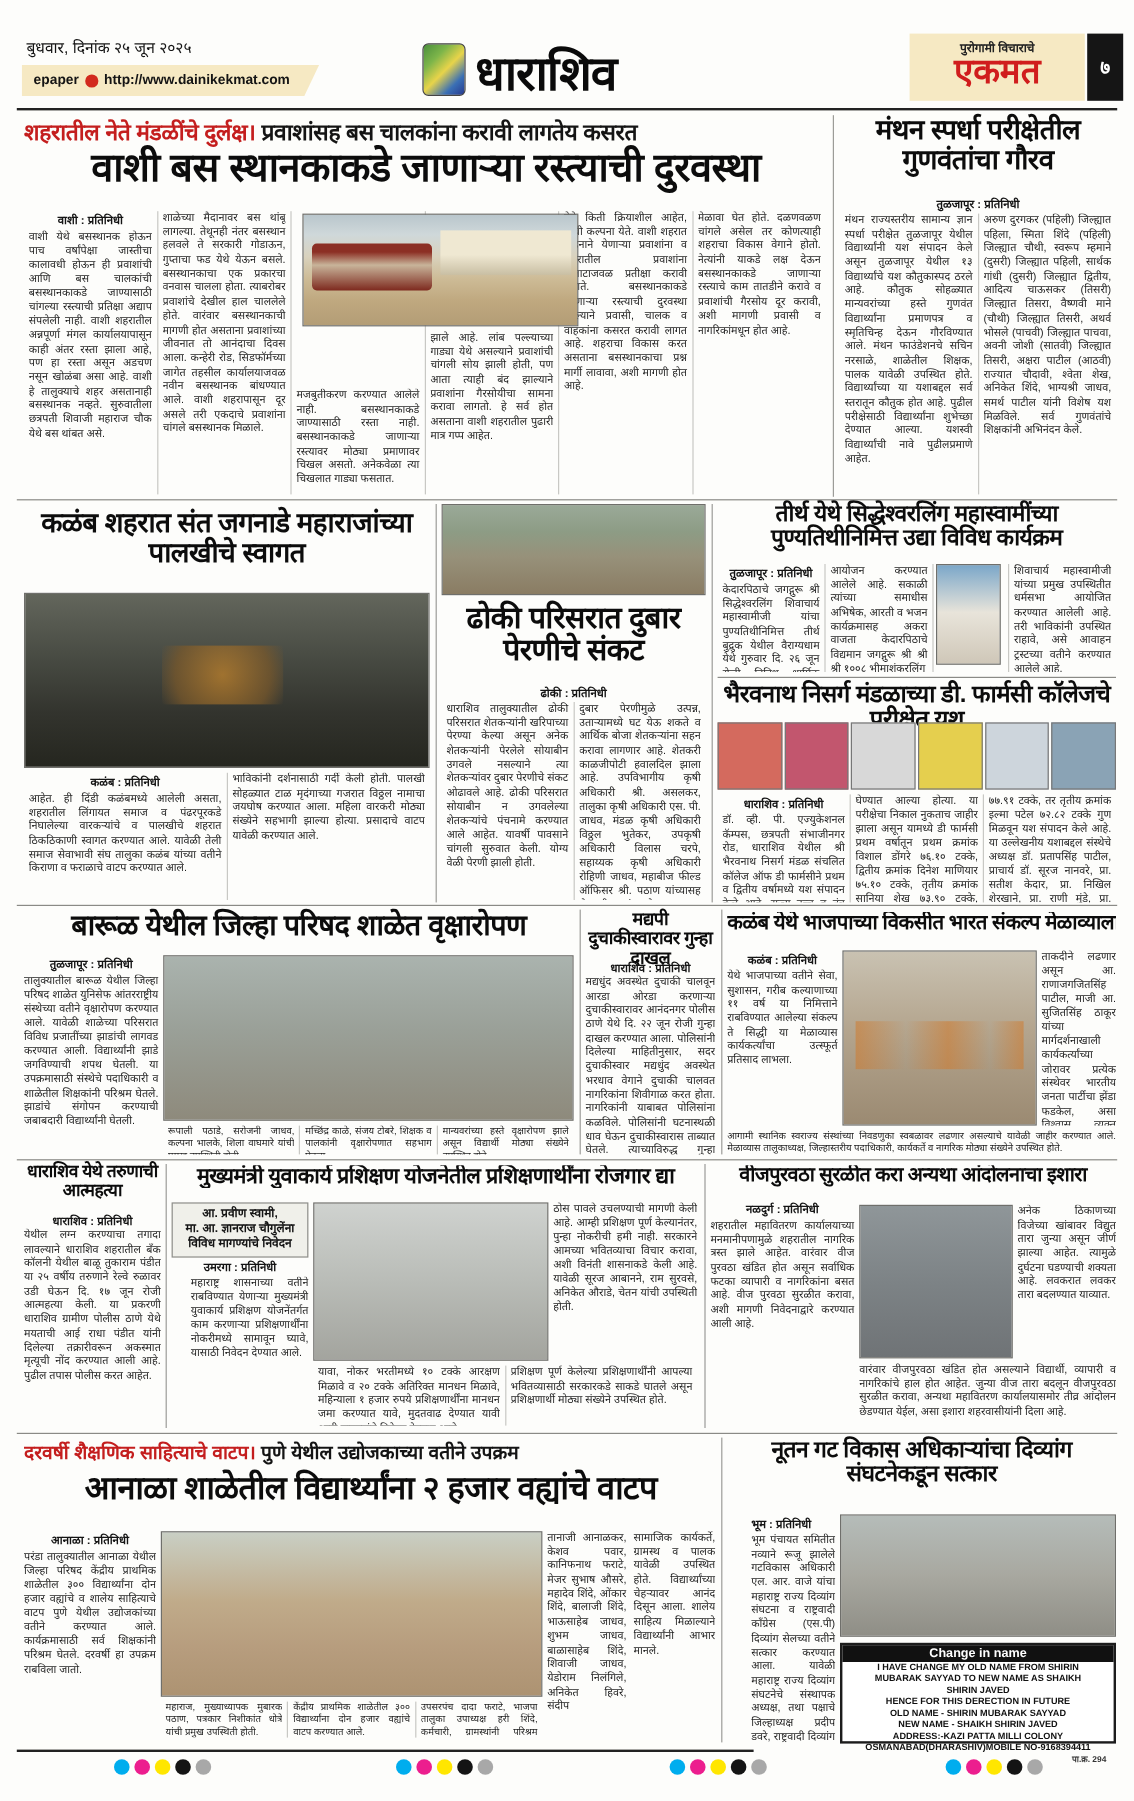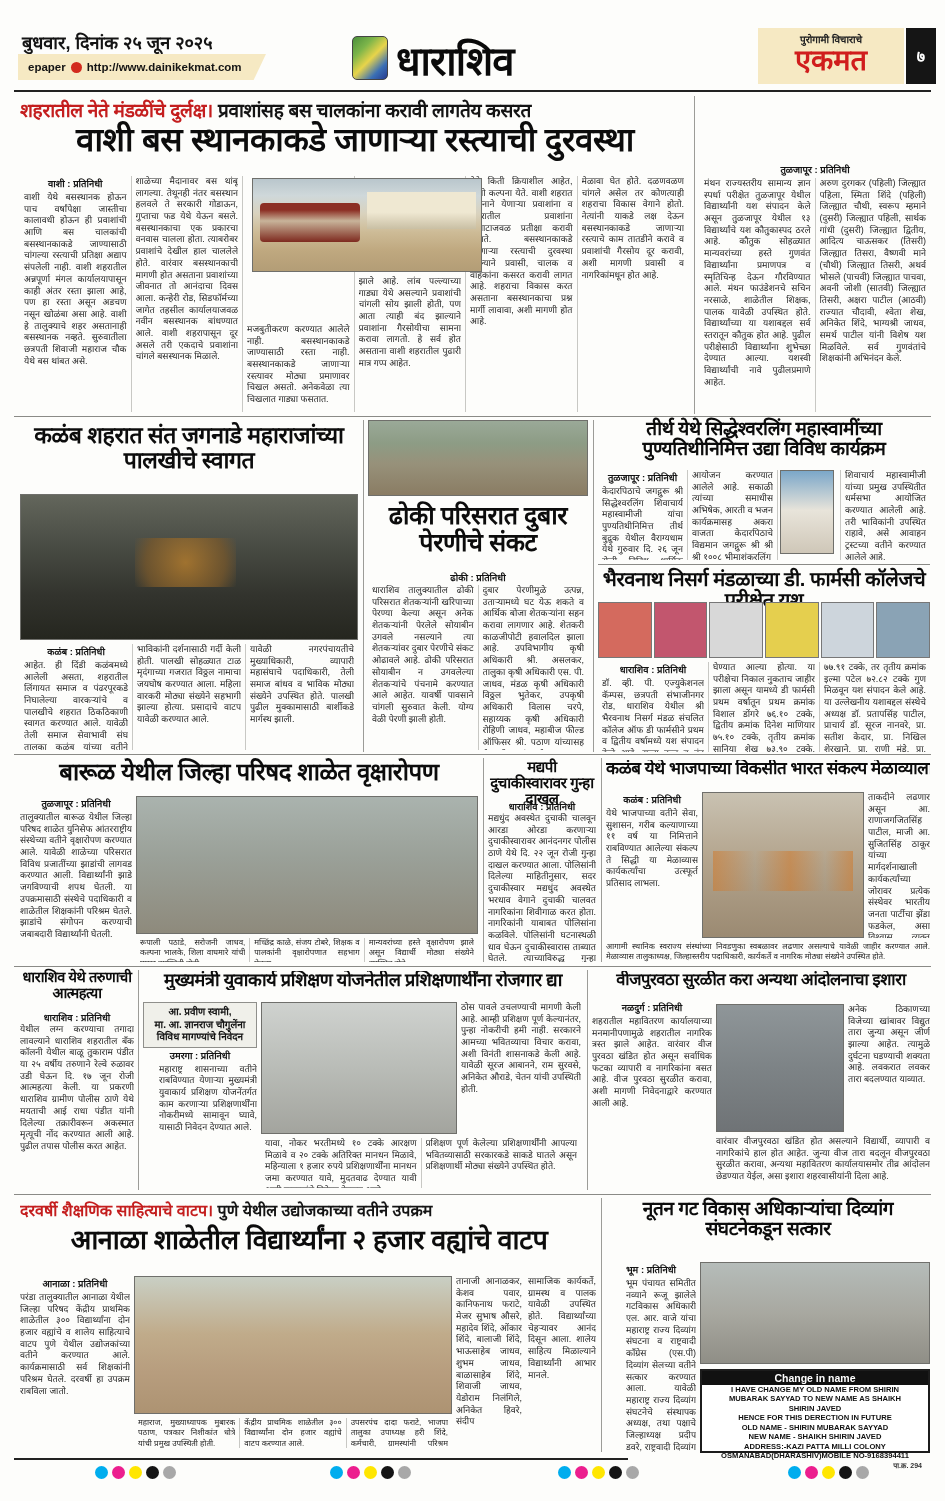--- a/index.html
+++ b/index.html
@@ -57,21 +57,21 @@
   .dots{display:flex;gap:4px;}
   .dot{width:13px;height:13px;border-radius:50%;}
   .d-c{background:#00adee;} .d-m{background:#ec1e8e;} .d-y{background:#ffe600;}
   .d-k{background:#141414;} .d-g{background:#a8a8a8;}
 </style>
 </head>
 <body>
 
 <div class="page">
 
-  <div class="abs" style="left:22px;top:30px;font-size:18px;font-weight:700;">बुधवार, दिनांक २५ जून २०२५</div>
+  <div class="abs" style="left:22px;top:30px;font-size:13px;font-weight:400;">बुधवार, दिनांक २५ जून २०२५</div>
   <div class="abs ribbon" style="left:18px;top:54px;width:248px;height:26px;">
     <span>epaper</span>
     <span class="epdot"></span>
     <span>http://www.dainikekmat.com</span>
   </div>
   <div class="abs logo" style="left:352px;top:36px;width:36px;height:44px;"></div>
   <div class="abs masthead" style="left:396px;top:32px;">धाराशिव</div>
   <div class="abs brandbox" style="left:758px;top:28px;width:146px;height:56px;">
     <div class="tg">पुरोगामी विचाराचे</div>
     <div class="bn">एकमत</div>
@@ -100,20 +100,21 @@
     <div class="c">
         <div class="bt" style="height:236px;">नेते किती क्रियाशील आहेत, याची कल्पना येते. वाशी शहरात वाहनाने येणाऱ्या प्रवाशांना व शहरातील प्रवाशांना फलाटाजवळ प्रतीक्षा करावी लागते. बसस्थानकाकडे जाणाऱ्या रस्त्याची दुरवस्था झाल्याने प्रवासी, चालक व वाहकांना कसरत करावी लागत आहे. शहराचा विकास करत असताना बसस्थानकाचा प्रश्न मार्गी लावावा, अशी मागणी होत आहे.</div>
       </div>
     <div class="c">
         <div class="bt" style="height:236px;">मेळावा घेत होते. दळणवळण चांगले असेल तर कोणत्याही शहराचा विकास वेगाने होतो. नेत्यांनी याकडे लक्ष देऊन बसस्थानकाकडे जाणाऱ्या रस्त्याचे काम तातडीने करावे व प्रवाशांची गैरसोय दूर करावी, अशी मागणी प्रवासी व नागरिकांमधून होत आहे.</div>
       </div>
   </div>
   <div class="photo ph-bus" style="left:252px;top:178px;width:230px;height:94px;"></div>
   <div class="vline" style="left:694px;top:96px;height:318px;"></div>
 
+  <div class="abs hl" style="left:700px;top:96px;width:230px;font-size:23px;">मंथन स्पर्धा परीक्षेतील गुणवंतांचा गौरव</div>
   <div class="abs dl" style="left:700px;top:162px;width:230px;">तुळजापूर : प्रतिनिधी</div>
   <div class="abs cols" style="left:700px;top:178px;width:230px;height:234px;">
     <div class="c">
         <div class="bt" style="height:234px;">मंथन राज्यस्तरीय सामान्य ज्ञान स्पर्धा परीक्षेत तुळजापूर येथील विद्यार्थ्यांनी यश संपादन केले असून तुळजापूर येथील १३ विद्यार्थ्यांचे यश कौतुकास्पद ठरले आहे. कौतुक सोहळ्यात मान्यवरांच्या हस्ते गुणवंत विद्यार्थ्यांना प्रमाणपत्र व स्मृतिचिन्ह देऊन गौरविण्यात आले. मंथन फाउंडेशनचे सचिन नरसाळे, शाळेतील शिक्षक, पालक यावेळी उपस्थित होते. विद्यार्थ्यांच्या या यशाबद्दल सर्व स्तरातून कौतुक होत आहे. पुढील परीक्षेसाठी विद्यार्थ्यांना शुभेच्छा देण्यात आल्या. यशस्वी विद्यार्थ्यांची नावे पुढीलप्रमाणे आहेत.</div>
       </div>
     <div class="c">
         <div class="bt" style="height:234px;">अरुण दुरगकर (पहिली) जिल्ह्यात पहिला, स्मिता शिंदे (पहिली) जिल्ह्यात चौथी, स्वरूप म्हमाने (दुसरी) जिल्ह्यात पहिली, सार्थक गांधी (दुसरी) जिल्ह्यात द्वितीय, आदित्य चाऊसकर (तिसरी) जिल्ह्यात तिसरा, वैष्णवी माने (चौथी) जिल्ह्यात तिसरी, अथर्व भोसले (पाचवी) जिल्ह्यात पाचवा, अवनी जोशी (सातवी) जिल्ह्यात तिसरी, अक्षरा पाटील (आठवी) राज्यात चौदावी, श्वेता शेख, अनिकेत शिंदे, भाग्यश्री जाधव, समर्थ पाटील यांनी विशेष यश मिळविले. सर्व गुणवंतांचे शिक्षकांनी अभिनंदन केले.</div>
       </div>
   </div>
 
@@ -121,23 +122,20 @@
 
   <div class="abs hl" style="left:20px;top:423px;width:338px;font-size:23px;">कळंब शहरात संत जगनाडे महाराजांच्या पालखीचे स्वागत</div>
   <div class="photo ph-palkhi" style="left:20px;top:494px;width:338px;height:146px;"></div>
   <div class="abs cols" style="left:20px;top:644px;width:338px;height:106px;">
     <div class="c">
       <div class="dl">कळंब : प्रतिनिधी</div>
       <div class="bt" style="height:90px;">आहेत. ही दिंडी कळंबमध्ये आलेली असता, शहरातील लिंगायत समाज व पंढरपूरकडे निघालेल्या वारकऱ्यांचे व पालखीचे शहरात ठिकठिकाणी स्वागत करण्यात आले. यावेळी तेली समाज सेवाभावी संघ तालुका कळंब यांच्या वतीने किराणा व फराळाचे वाटप करण्यात आले.</div>
     </div>
     <div class="c">
         <div class="bt" style="height:106px;">भाविकांनी दर्शनासाठी गर्दी केली होती. पालखी सोहळ्यात टाळ मृदंगाच्या गजरात विठ्ठल नामाचा जयघोष करण्यात आला. महिला वारकरी मोठ्या संख्येने सहभागी झाल्या होत्या. प्रसादाचे वाटप यावेळी करण्यात आले.</div>
-      </div>
-    <div class="c">
-        <div class="bt" style="height:106px;">यावेळी नगरपंचायतीचे मुख्याधिकारी, व्यापारी महासंघाचे पदाधिकारी, तेली समाज बांधव व भाविक मोठ्या संख्येने उपस्थित होते. पालखी पुढील मुक्कामासाठी बार्शीकडे मार्गस्थ झाली.</div>
       </div>
   </div>
   <div class="vline" style="left:363px;top:420px;height:332px;"></div>
 
   <div class="photo ph-field" style="left:368px;top:420px;width:220px;height:76px;"></div>
   <div class="abs hl" style="left:368px;top:502px;width:220px;font-size:25px;">ढोकी परिसरात दुबार पेरणीचे संकट</div>
   <div class="abs dl" style="left:368px;top:570px;width:220px;">ढोकी : प्रतिनिधी</div>
   <div class="abs cols" style="left:368px;top:585px;width:220px;height:165px;">
     <div class="c">
         <div class="bt" style="height:165px;">धाराशिव तालुक्यातील ढोकी परिसरात शेतकऱ्यांनी खरिपाच्या पेरण्या केल्या असून अनेक शेतकऱ्यांनी पेरलेले सोयाबीन उगवले नसल्याने त्या शेतकऱ्यांवर दुबार पेरणीचे संकट ओढावले आहे. ढोकी परिसरात सोयाबीन न उगवलेल्या शेतकऱ्यांचे पंचनामे करण्यात आले आहेत. यावर्षी पावसाने चांगली सुरुवात केली. योग्य वेळी पेरणी झाली होती.</div>

